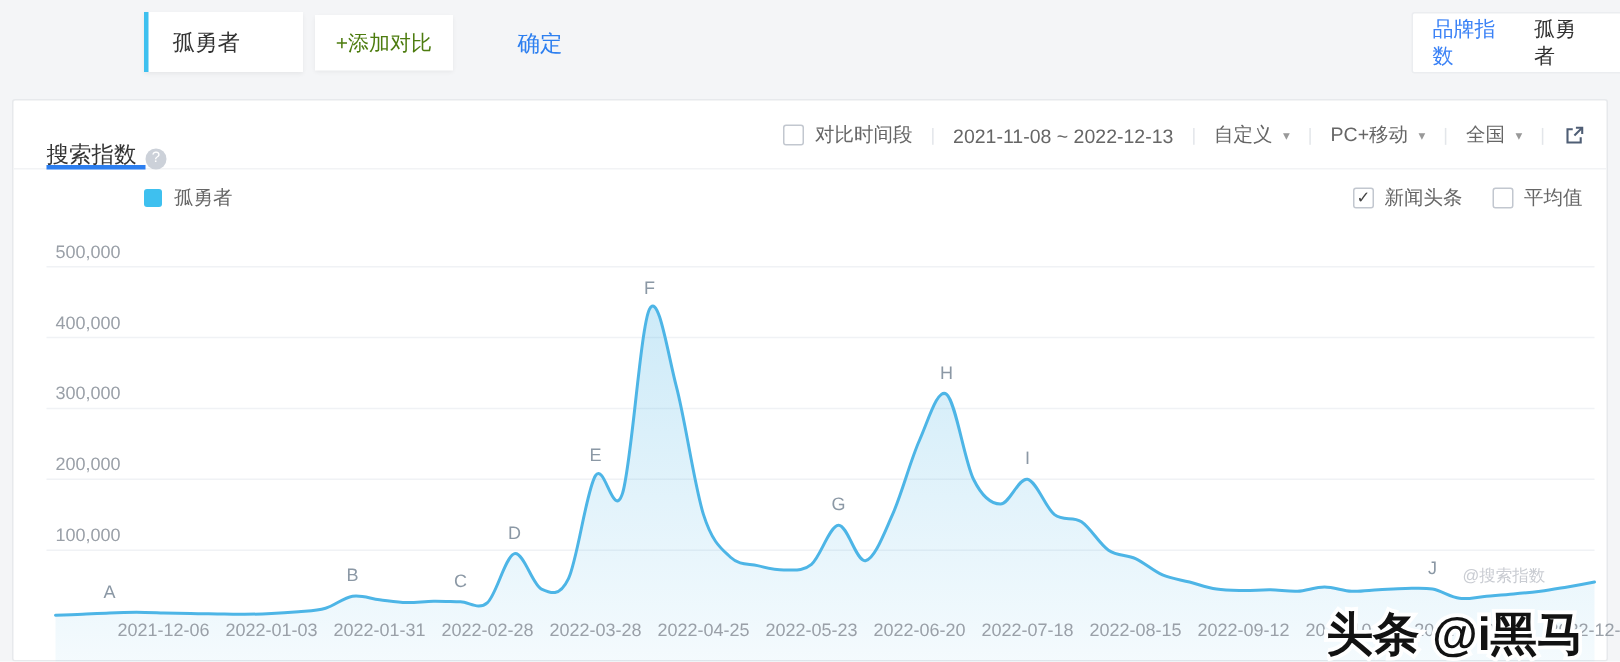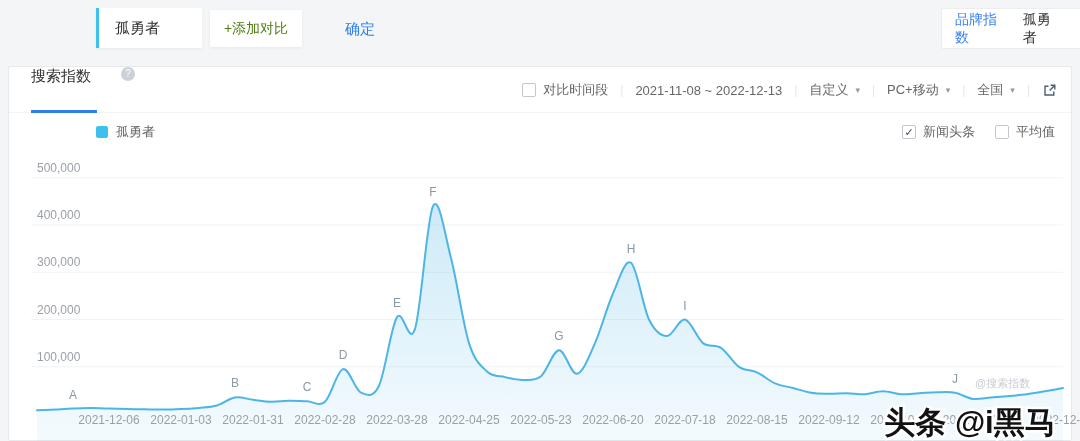--- a/index.html
+++ b/index.html
@@ -42,21 +42,21 @@
   
   .panel {
     position:absolute; left:8px; top:66px; width:1064px; height:375px;
     background:#fff; border:1px solid #e7e9ec; border-radius:2px;
   }
   .panel-header {
     position:relative; height:46px; border-bottom:1px solid #f2f3f5;
   }
   .tab {
     position:absolute; left:22px; top:0; height:46px;
-    display:flex; align-items:flex-start; cursor:pointer;gap:24px;
+    display:flex; align-items:flex-end; cursor:pointer;
   }
   .tab-label { font-size:15px; color:#333; }
   .q-icon {
     width:14px; height:14px; border-radius:50%; background:#ccd1d9; color:#fff;
     font-size:10px; line-height:14px; text-align:center; margin-left:6px; cursor:pointer;
   }
   .tab-indicator {
     position:absolute; left:22px; bottom:-1px; width:66px; height:3px; background:#2d7ff0;
   }
   .controls {

